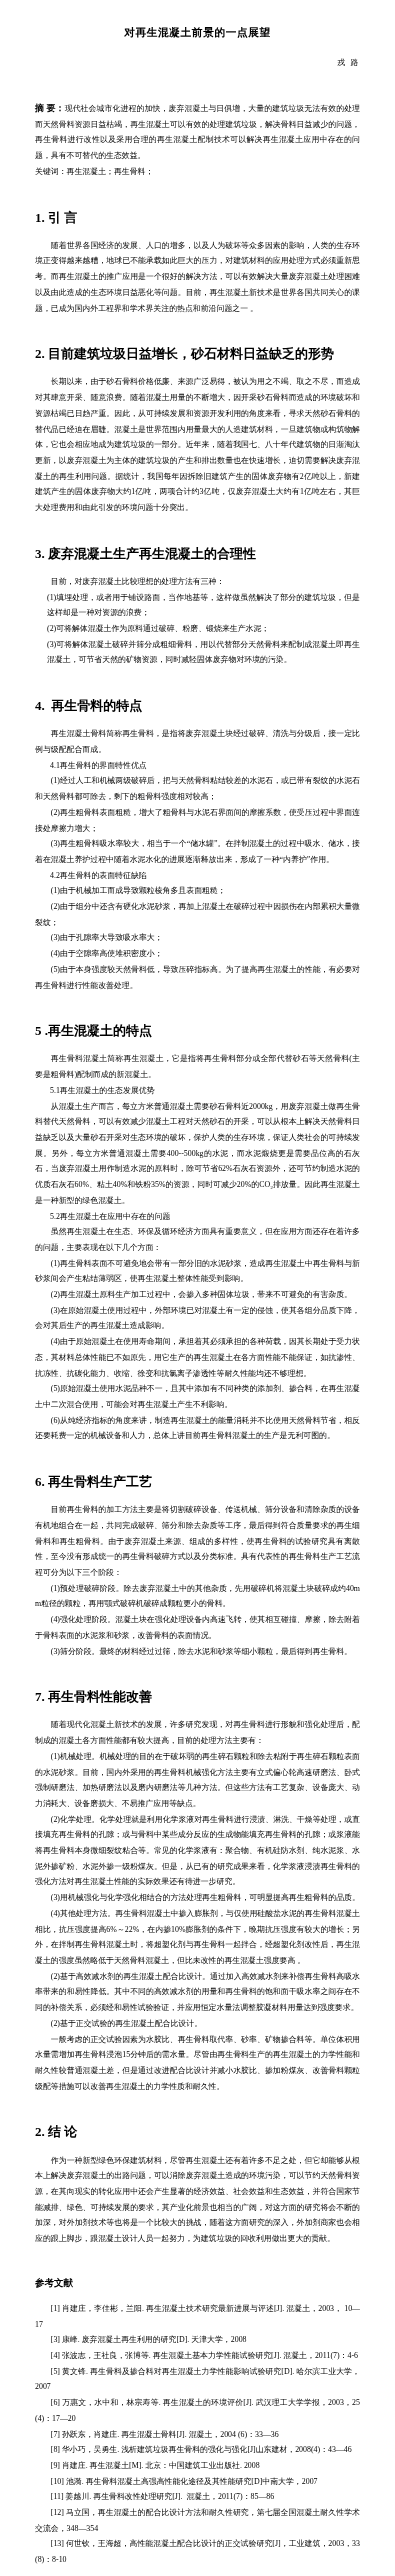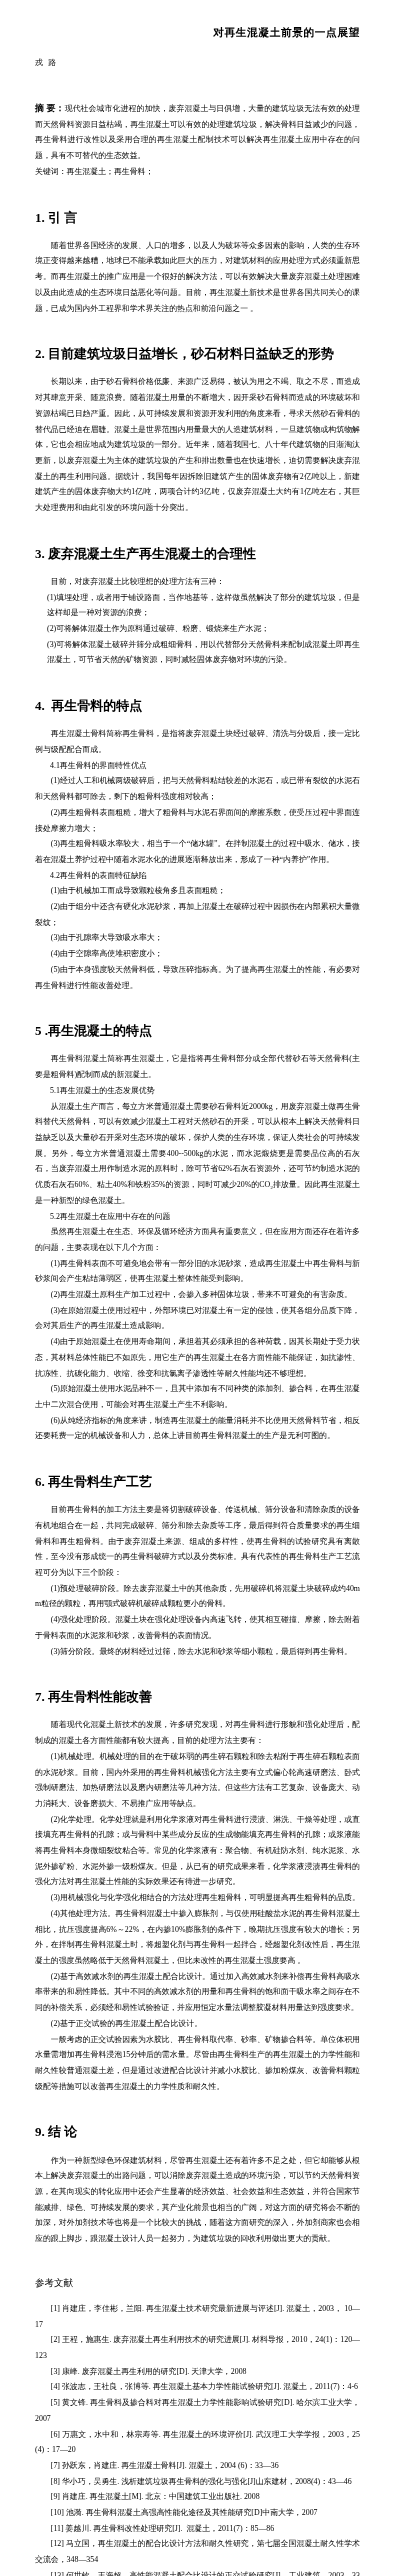--- a/index.html
+++ b/index.html
@@ -8,28 +8,28 @@
     min-height: 2576px;
     box-sizing: border-box;
     padding: 26px 35px 45px 35px;
     background: #ffffff;
     color: #000000;
     font-family: "Liberation Serif", "DejaVu Serif", serif;
   }
   .doc-title {
     font-size: 10.7px;
     font-weight: bold;
-    text-align: right;
+    text-align: center;
     margin: 0 0 17px 0;
     letter-spacing: 0.6px;
     white-space: pre-wrap;
   }
   .doc-author {
     font-size: 7.9px;
-    text-align: left;
+    text-align: right;
     margin: 0 0 33px 0;
     letter-spacing: 1.7px;
     white-space: pre-wrap;
   }
   .para, .abstract, .keywords {
     font-size: 7.9px;
     line-height: 15.7px;
     margin: 0;
     text-align: justify;
     white-space: pre-wrap;
@@ -40,21 +40,21 @@
     font-size: 9px;
   }
   .sec-heading {
     font-size: 13px;
     font-weight: bold;
     margin: 29px 0 11.2px 0;
     white-space: pre-wrap;
   }
   .ref-heading {
     font-size: 9.5px;
-    font-weight: normal;
+    font-weight: bold;
     margin: 30px 0 11.2px 0;
     white-space: pre-wrap;
   }
   .para.indent { text-indent: 2em; }
   .para.flush  { text-indent: 0; margin-left: 12px; }
   .para.sub    { text-indent: 0; margin-left: 15px; }
 </style>
 </head>
 <body>
 
@@ -109,29 +109,28 @@
       <p class="para indent">(3)筛分阶段。最终的材料经过过筛，除去水泥和砂浆等细小颗粒，最后得到再生骨料。</p>
       <h2 class="sec-heading">7. 再生骨料性能改善</h2>
       <p class="para indent">随着现代化混凝土新技术的发展，许多研究发现，对再生骨料进行形貌和强化处理后，配制成的混凝土各方面性能都有较大提高，目前的处理方法主要有：</p>
       <p class="para indent">(1)机械处理。机械处理的目的在于破坏弱的再生碎石颗粒和除去粘附于再生碎石颗粒表面的水泥砂浆。目前，国内外采用的再生骨料机械强化方法主要有立式偏心轮高速研磨法、卧式强制研磨法、加热研磨法以及磨内研磨法等几种方法。但这些方法有工艺复杂、设备庞大、动力消耗大、设备磨损大、不易推广应用等缺点。</p>
       <p class="para indent">(2)化学处理。化学处理就是利用化学浆液对再生骨料进行浸渍、淋洗、干燥等处理，或直接填充再生骨料的孔隙；或与骨料中某些成分反应的生成物能填充再生骨料的孔隙；或浆液能将再生骨料本身微细裂纹粘合等。常见的化学浆液有：聚合物、有机硅防水剂、纯水泥浆、水泥外掺矿粉、水泥外掺一级粉煤灰。但是，从已有的研究成果来看，化学浆液浸渍再生骨料的强化方法对再生混凝土性能的实际效果还有待进一步研究。</p>
       <p class="para indent">(3)用机械强化与化学强化相结合的方法处理再生粗骨料，可明显提高再生粗骨料的品质。</p>
       <p class="para indent">(4)其他处理方法。再生骨料混凝土中掺入膨胀剂，与仅使用硅酸盐水泥的再生骨料混凝土相比，抗压强度提高6%～22%，在内掺10%膨胀剂的条件下，晚期抗压强度有较大的增长；另外，在拌制再生骨料混凝土时，将超塑化剂与再生骨料一起拌合，经超塑化剂改性后，再生混凝土的强度虽然略低于天然骨料混凝土，但比未改性的再生混凝土强度要高 。</p>
       <p class="para indent">(2)基于高效减水剂的再生混凝土配合比设计。通过加入高效减水剂来补偿再生骨料高吸水率带来的和易性降低。其中不同的高效减水剂的用量和再生骨料的饱和面干吸水率之间存在不同的补偿关系，必须经和易性试验验证，并应用恒定水量法调整胶凝材料用量达到强度要求。</p>
       <p class="para indent">(2)基于正交试验的再生混凝土配合比设计。</p>
       <p class="para indent">一般考虑的正交试验因素为水胶比、再生骨料取代率、砂率、矿物掺合料等。单位体积用水量需增加再生骨料浸泡15分钟后的需水量。尽管由再生骨料生产的再生混凝土的力学性能和耐久性较普通混凝土差，但是通过改进配合比设计并减小水胶比、掺加粉煤灰、改善骨料颗粒级配等措施可以改善再生混凝土的力学性质和耐久性。</p>
-      <h2 class="sec-heading">9. 结 论</h2>
+      <h2 class="sec-heading">2. 结 论</h2>
       <p class="para indent">作为一种新型绿色环保建筑材料，尽管再生混凝土还有着许多不足之处，但它却能够从根本上解决废弃混凝土的出路问题，可以消除废弃混凝土造成的环境污染，可以节约天然骨料资源，在其向现实的转化应用中还会产生显著的经济效益、社会效益和生态效益，并符合国家节能减排、绿色、可持续发展的要求，其产业化前景也相当的广阔，对这方面的研究将会不断的加深，对外加剂技术等也将是一个比较大的挑战，随着这方面研究的深入，外加剂商家也会相应的跟上脚步，跟混凝土设计人员一起努力，为建筑垃圾的回收利用做出更大的贡献。</p>
     </div>
 
   <h2 class="ref-heading">参考文献</h2>
 
   <div id="references">
       <p class="para indent">[1] 肖建庄，李佳彬，兰阳. 再生混凝土技术研究最新进展与评述[J]. 混凝土，2003， 10—17</p>
-      <p class="para indent">[2] 王程，施惠生. 废弃混凝土再生利用技术的研究进展[J]. 材料导报，2010，24(1)：120—123</p>
       <p class="para indent">[3] 康峰. 废弃混凝土再生利用的研究[D]. 天津大学，2008</p>
       <p class="para indent">[4] 张波志，王社良，张博等. 再生混凝土基本力学性能试验研究[J]. 混凝土，2011(7)：4-6</p>
       <p class="para indent">[5] 黄文锋. 再生骨料及掺合料对再生混凝土力学性能影响试验研究[D]. 哈尔滨工业大学，2007</p>
       <p class="para indent">[6] 万惠文，水中和，林宗寿等. 再生混凝土的环境评价[J]. 武汉理工大学学报，2003，25(4)：17—20</p>
       <p class="para indent">[7] 孙跃东，肖建庄. 再生混凝土骨料[J]. 混凝土，2004 (6)：33—36</p>
       <p class="para indent">[8] 华小巧，吴勇生. 浅析建筑垃圾再生骨料的强化与强化[J]山东建材，2008(4)：43—46</p>
       <p class="para indent">[9] 肖建庄. 再生混凝土[M]. 北京：中国建筑工业出版社. 2008</p>
       <p class="para indent">[10] 池漪. 再生骨料混凝土高强高性能化途径及其性能研究[D]中南大学，2007</p>
       <p class="para indent">[11] 姜越川. 再生骨料改性处理研究[J].  混凝土，2011(7)：85—86</p>
       <p class="para indent">[12] 马立国，再生混凝土的配合比设计方法和耐久性研究，第七届全国混凝土耐久性学术交流会，348—354</p>

